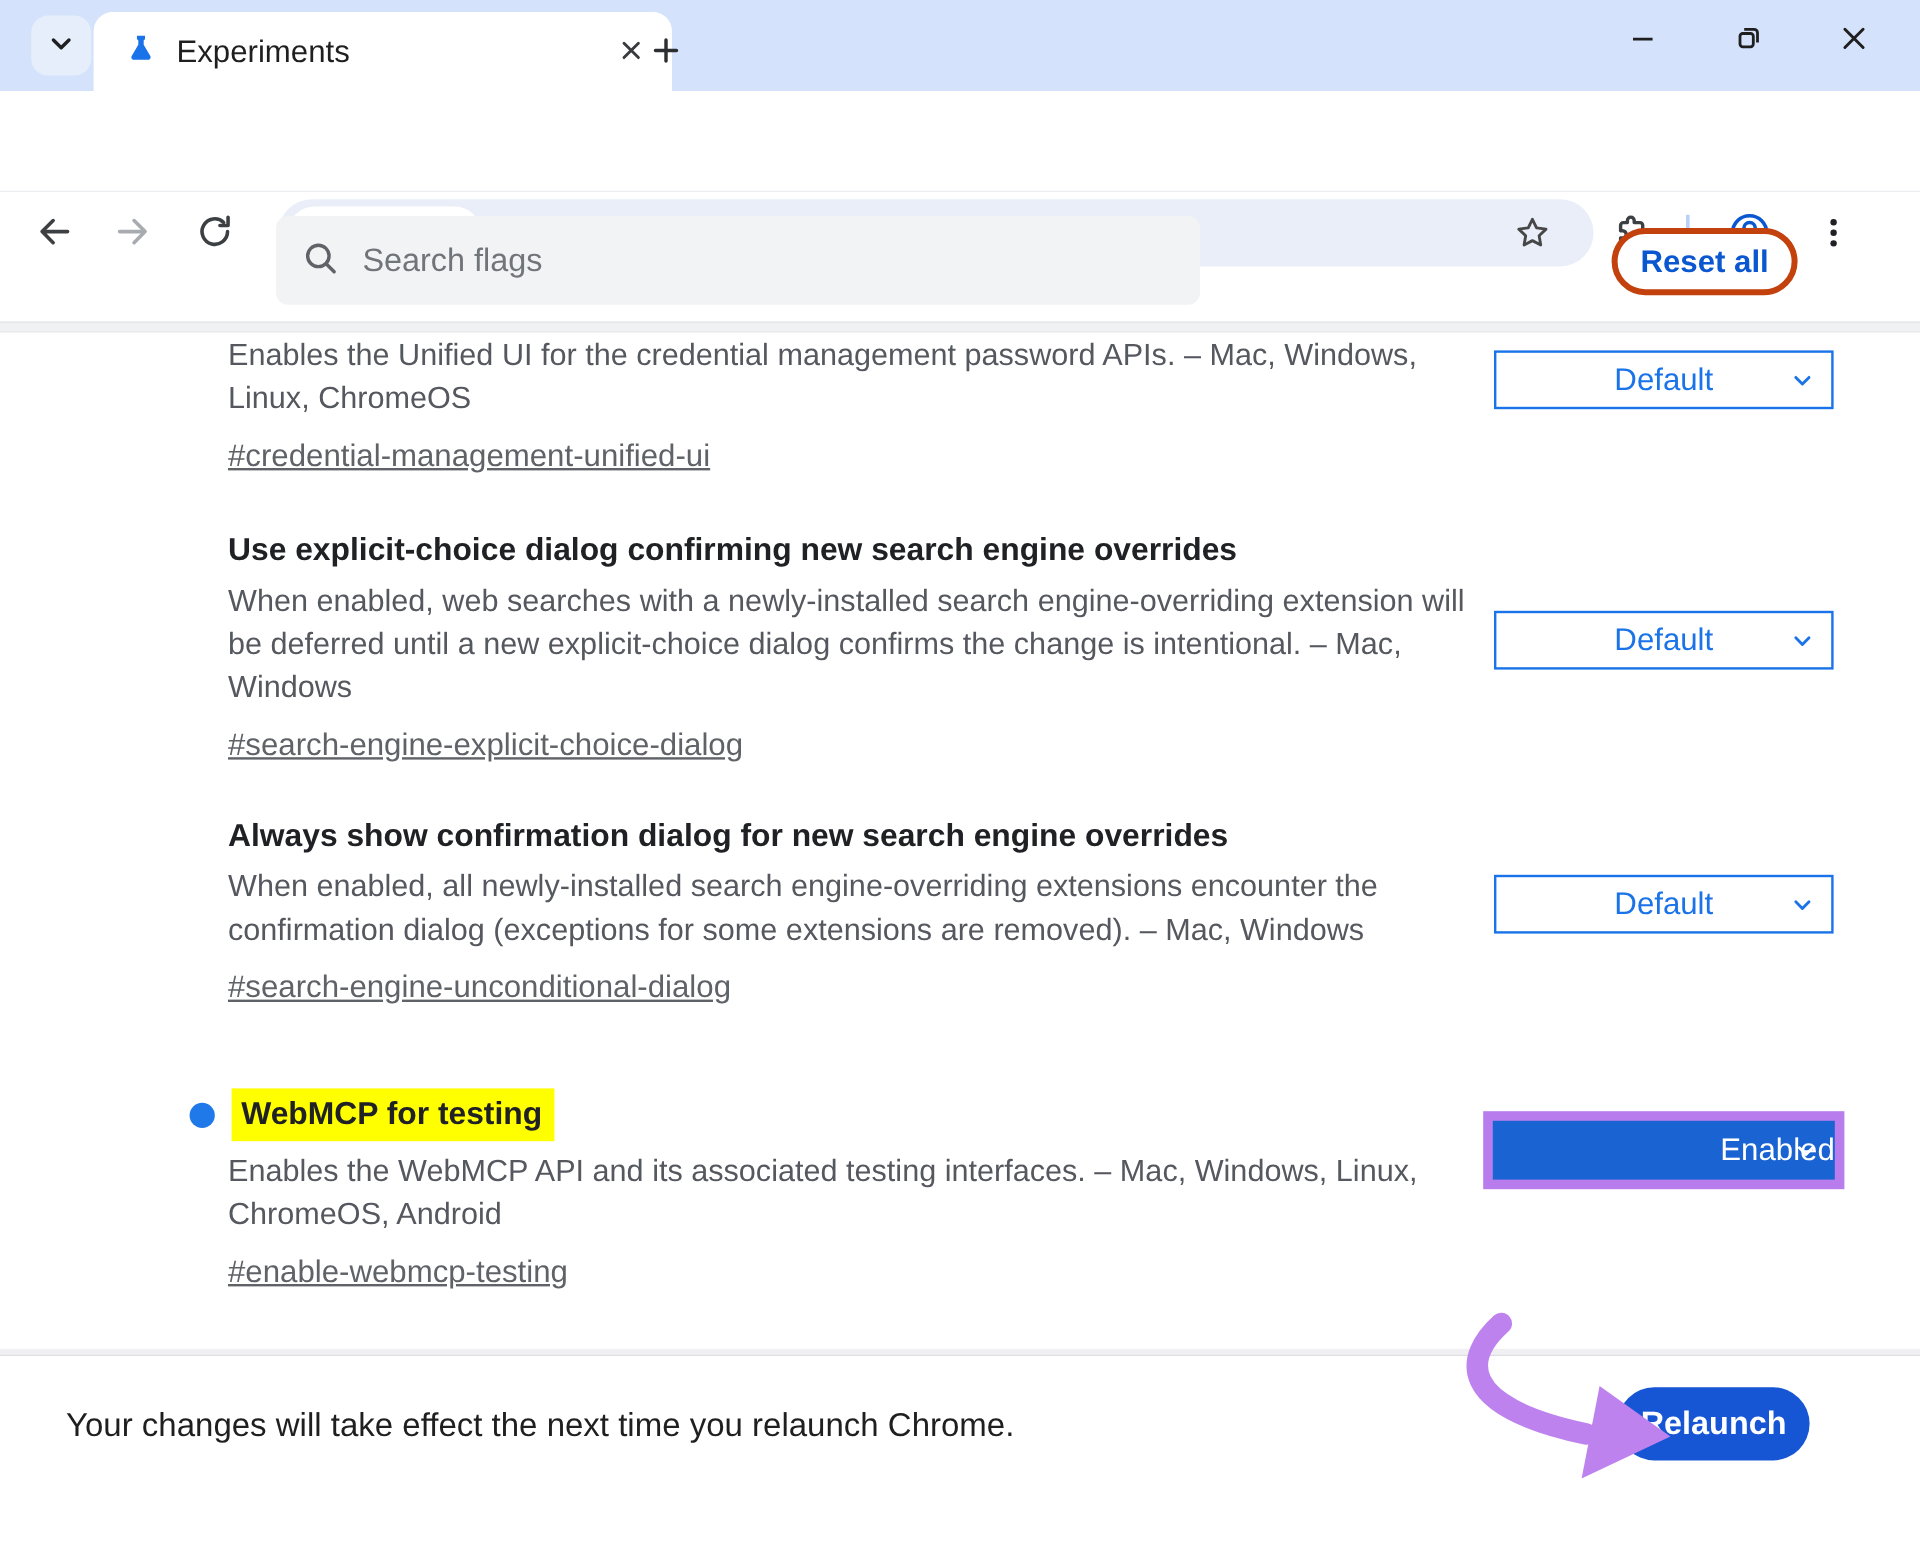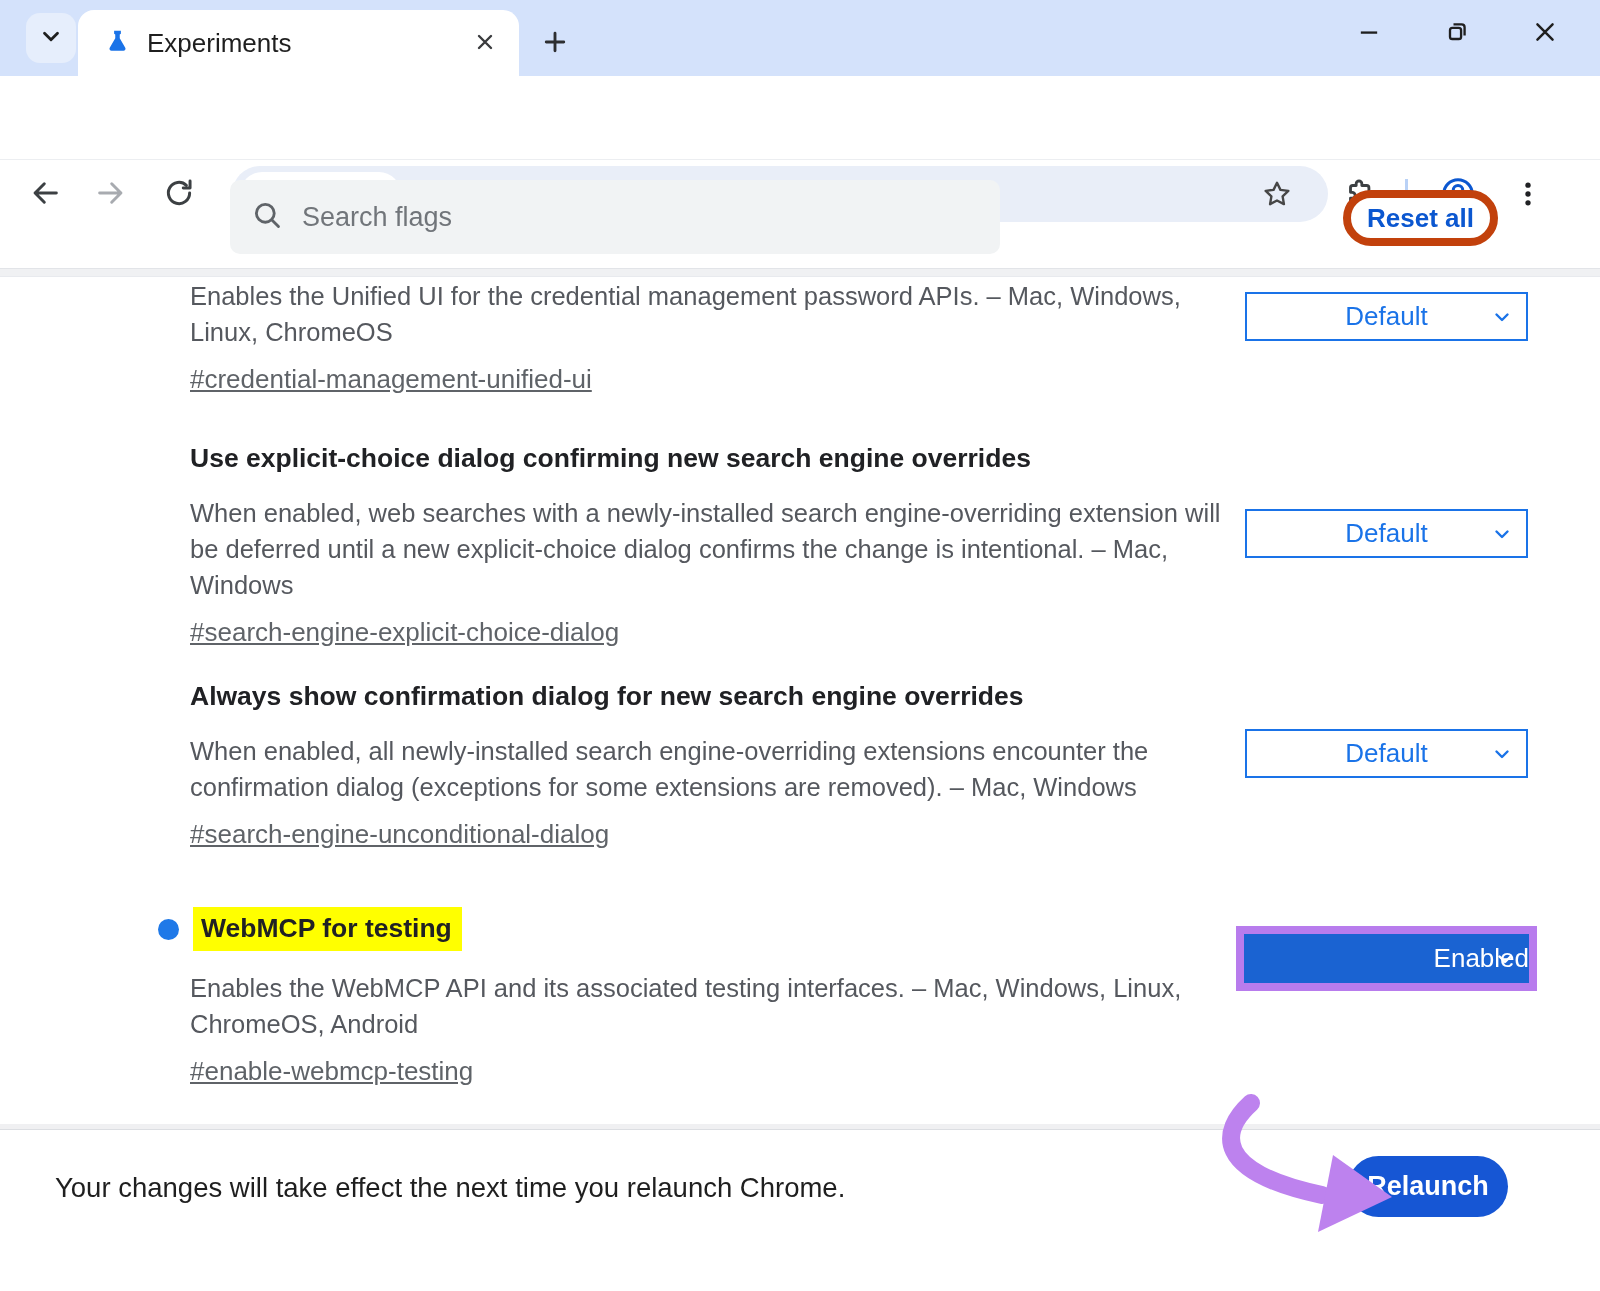--- a/index.html
+++ b/index.html
@@ -9,21 +9,21 @@
     background:#ffffff; font-family:"Liberation Sans", sans-serif;
     -webkit-font-smoothing:antialiased;
   }
   
   .tabstrip { position:absolute; top:0; left:0; right:0; height:76px; background:#d4e2fb; }
   .tab-search-btn {
     position:absolute; left:26px; top:13px; width:50px; height:50px; border-radius:14px;
     background:#e6eefc; display:flex; align-items:center; justify-content:center; cursor:pointer;
   }
   .tab {
-    position:absolute; left:78px; top:10px; width:441px; height:66px; background:#ffffff;
+    position:absolute; left:78px; top:10px; width:482px; height:66px; background:#ffffff;
     border-radius:16px 16px 0 0; display:flex; align-items:center; padding:0 16px 0 26px;
   }
   .tab-title { margin-left:16px; font-size:26px; color:#1f1f1f; flex:1; white-space:nowrap; overflow:hidden; }
   .icon-btn { display:flex; align-items:center; justify-content:center; cursor:pointer; border:none; background:transparent; padding:0; }
   .tab-close { width:36px; height:36px; border-radius:50%; }
   .newtab-btn { position:absolute; left:532px; top:20px; width:46px; height:46px; border-radius:50%; }
   .win-controls { position:absolute; right:0; top:0; height:66px; display:flex; align-items:center; padding-right:40px; gap:58px; }
   .win-btn { width:30px; height:30px; }
   
   .toolbar { position:absolute; top:76px; left:0; right:0; height:84px; background:#ffffff; border-bottom:1px solid #eceef1; }
@@ -44,28 +44,28 @@
     position:absolute; left:230px; top:180px; width:770px; height:74px; border-radius:10px;
     background:#f1f3f4; display:flex; align-items:center; padding:0 20px;
   }
   .search-input {
     flex:1; border:none; outline:none; background:transparent; margin-left:16px;
     font-size:27px; color:#202124; font-family:"Liberation Sans", sans-serif;
   }
   .search-input::placeholder { color:#71757a; }
   .reset-all-btn {
     position:absolute; left:1343px; top:190px; width:155px; height:56px; border-radius:28px;
-    background:#ffffff; border:8px solid #c2410c; color:#0b57d0; font-size:26px; font-weight:600;
+    background:#ffffff; border:5px solid #c2410c; color:#0b57d0; font-size:26px; font-weight:600;
     display:flex; align-items:center; justify-content:center; cursor:pointer;
     font-family:"Liberation Sans", sans-serif;
   }
   .list-top-divider { position:absolute; top:268px; left:0; right:0; height:9px; background:#f0f1f3; border-top:1px solid #e2e4e8; border-bottom:1px solid #e8eaee; }
   .flag-entry { position:absolute; left:190px; width:1060px; }
   .flag-title { font-size:26.5px; font-weight:700; color:#202124; line-height:34px; }
-  .flag-desc { font-size:25.5px; color:#55585e; line-height:36px; white-space:pre-line; margin-top:20px; }
+  .flag-desc { font-size:25.5px; color:#55585e; line-height:36px; white-space:pre-line; margin-top:8px; }
   .flag-desc.first { margin-top:0; }
   .flag-link { font-size:26px; color:#5f6368; text-decoration:underline; display:inline-block; margin-top:14px; cursor:pointer; }
   .flag-head { display:flex; align-items:center; gap:14px; height:42px;margin-top:36px; }
   .flag-bullet { width:21px; height:21px; border-radius:50%; background:#1f79e8; flex:0 0 auto; }
   .flag-title-highlight { background:#ffff00; padding:4px 10px 6px 8px; }
   .flag-select {
     position:absolute; left:1245px; width:283px; height:49px; border:2.5px solid #1a73e8; background:#ffffff;
     color:#1a73e8; font-size:26px; display:flex; align-items:center; justify-content:center; cursor:pointer;
   }
   .flag-select .chev { position:absolute; right:12px; top:50%; transform:translateY(-50%); display:flex; }

